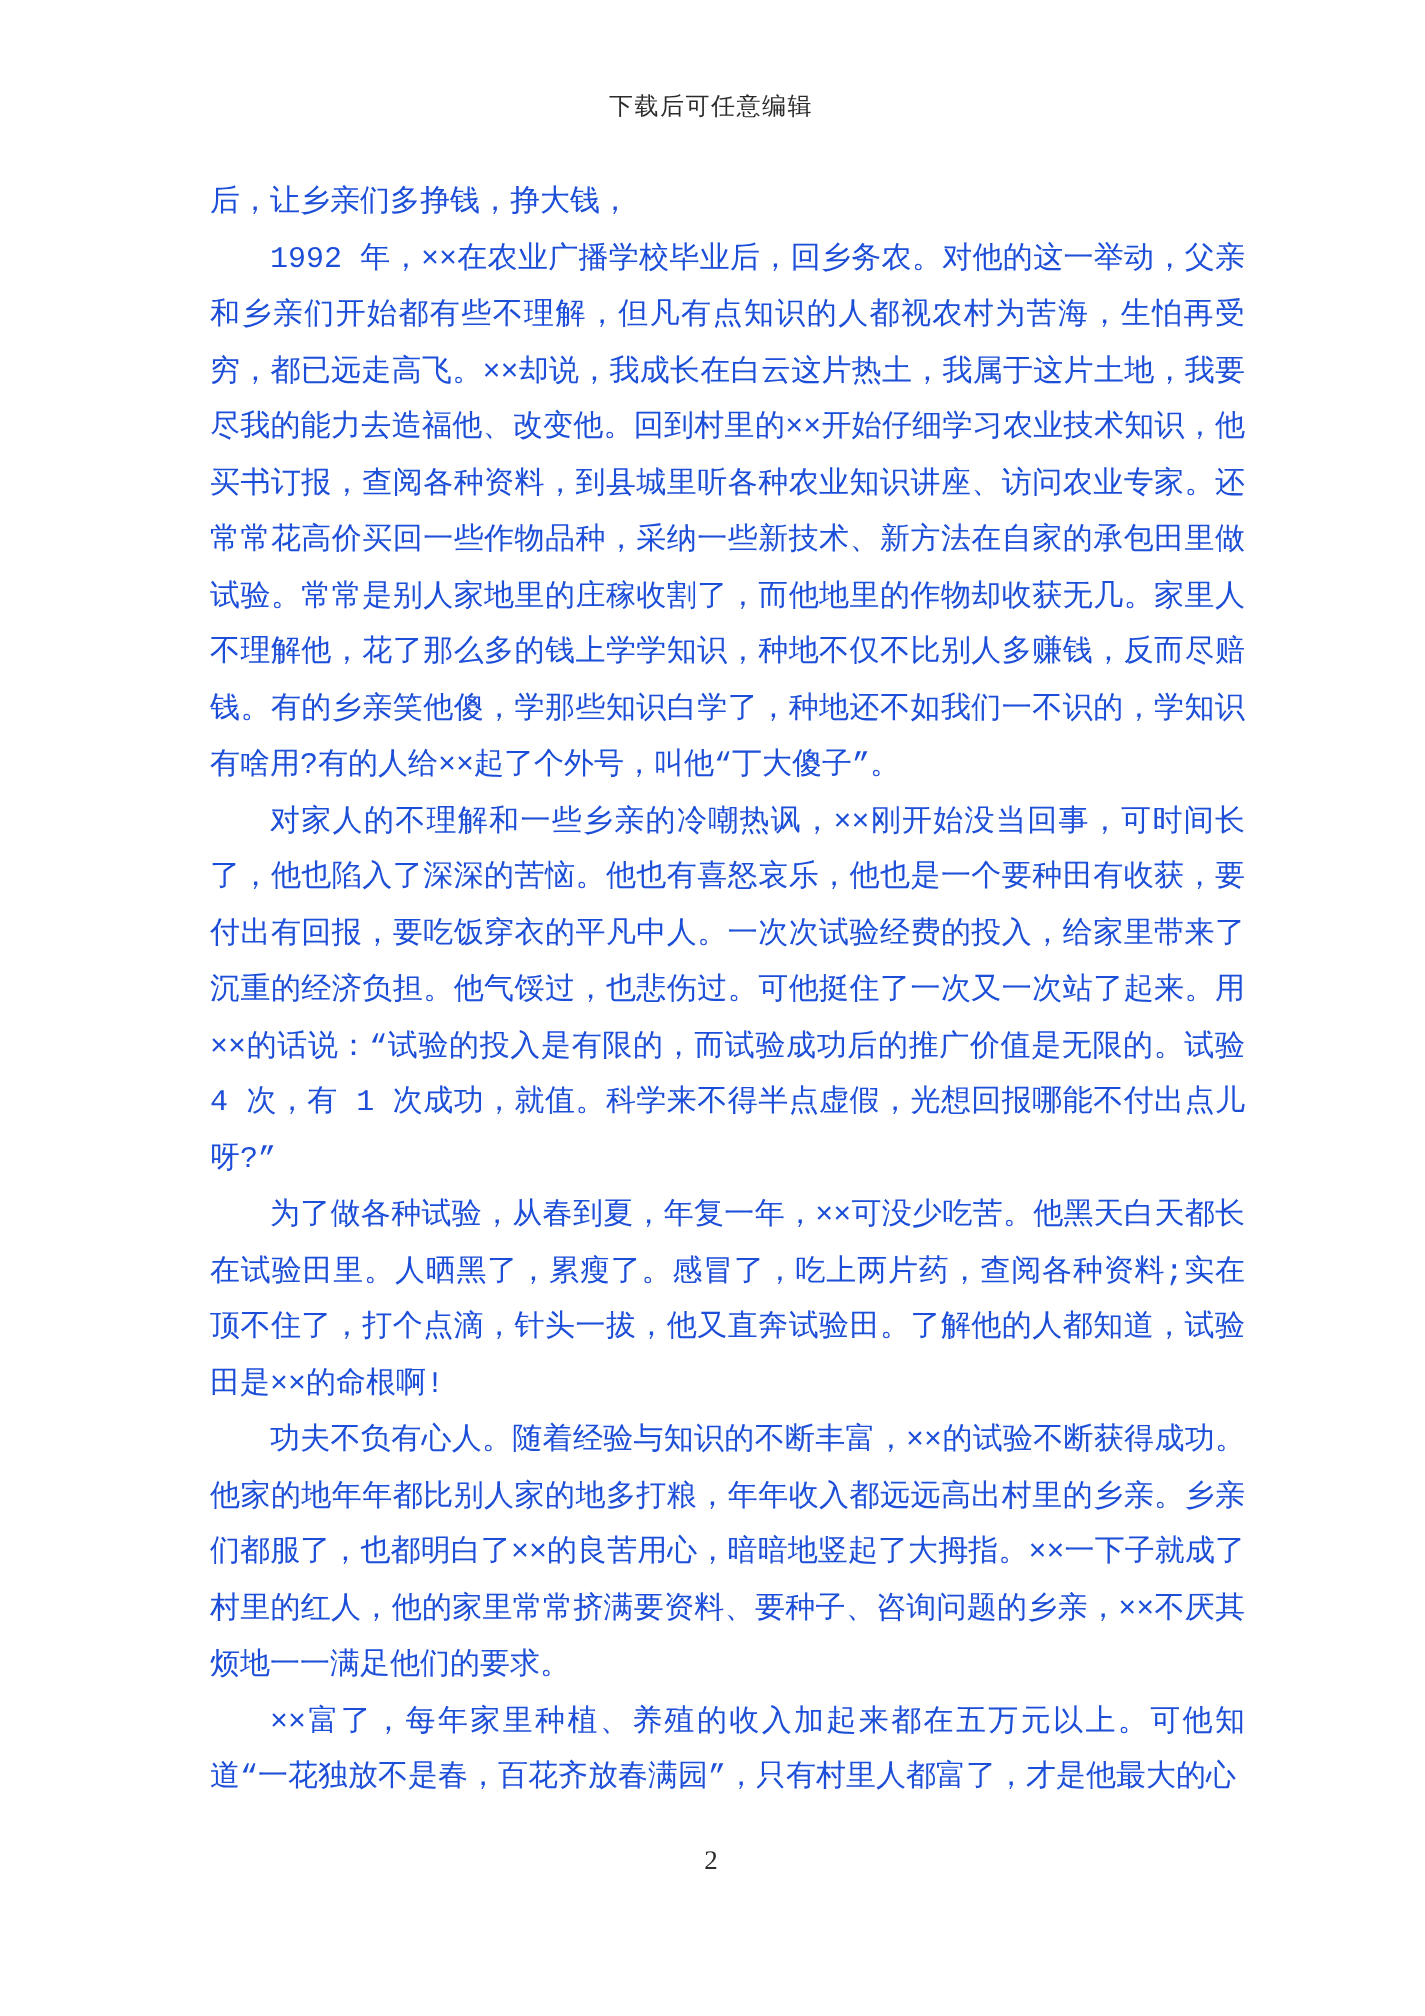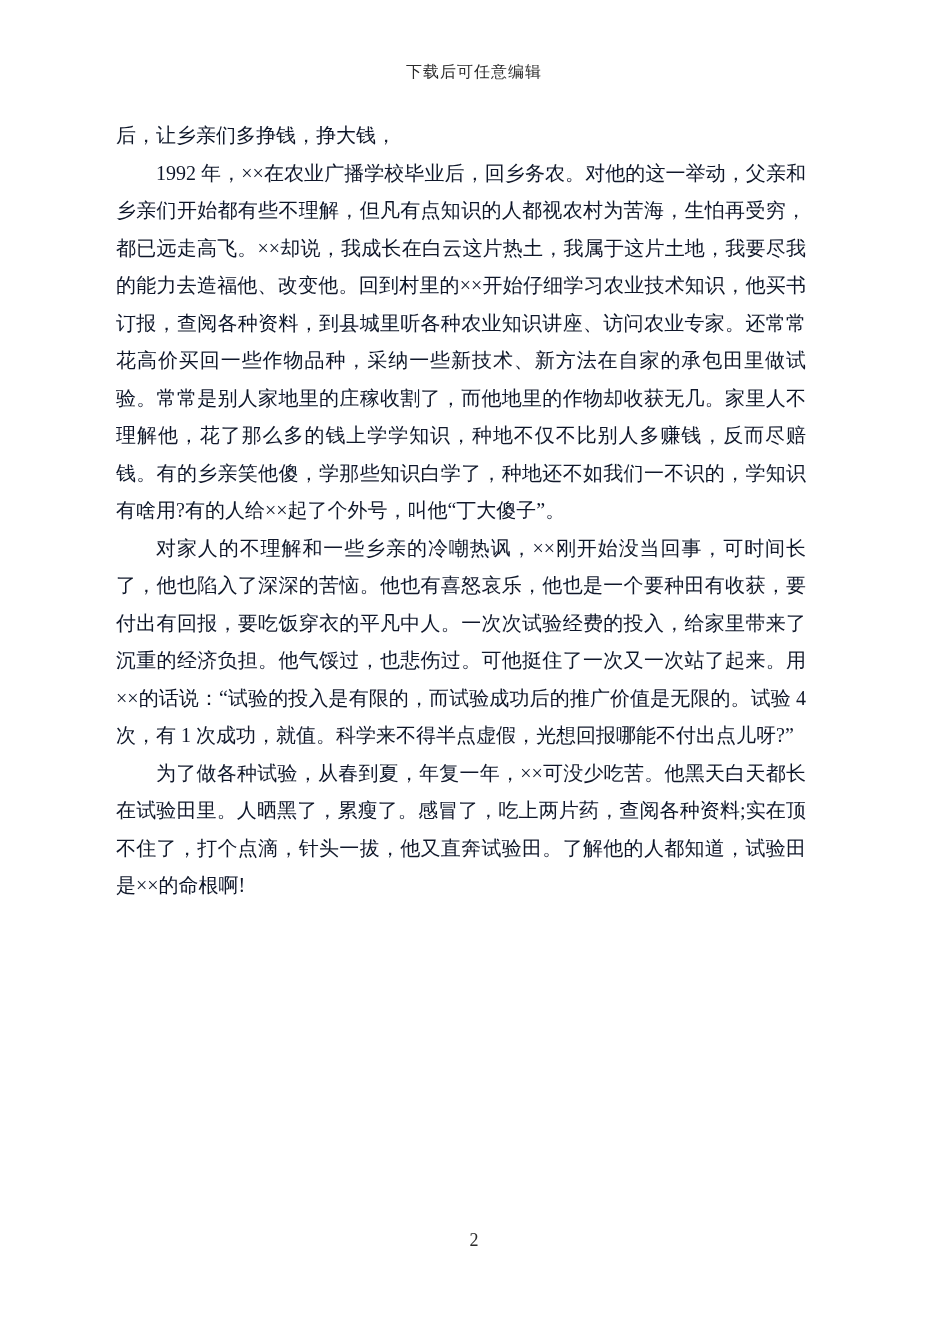--- a/index.html
+++ b/index.html
@@ -23,26 +23,27 @@
     right: 0;
     text-align: center;
     font-size: 16px;
     line-height: 18px;
     color: #2b2b2b;
     letter-spacing: 1px;
   }
   .doc-body {
     position: absolute;
     top: 117px;
-    left: 116px;
+    left: 140px;
     width: 690px;
     font-size: 20px;
     line-height: 37.5px;
     text-align: justify;
-    color: #0f172a;
+    color: #1d4ed8;
+    font-family: Liberation Mono, monospace;
   }
   .para {
     margin: 0;
     padding: 0;
     text-indent: 2em;
   }
   .para.no-indent {
     text-indent: 0;
   }
   .page-number {
@@ -60,17 +61,19 @@
 
 <div class="page">
 
   <div class="doc-header">下载后可任意编辑</div>
 
   <div class="doc-body">
     <p class="para no-indent">后，让乡亲们多挣钱，挣大钱，</p>
     <p class="para">1992 年，××在农业广播学校毕业后，回乡务农。对他的这一举动，父亲和乡亲们开始都有些不理解，但凡有点知识的人都视农村为苦海，生怕再受穷，都已远走高飞。××却说，我成长在白云这片热土，我属于这片土地，我要尽我的能力去造福他、改变他。回到村里的××开始仔细学习农业技术知识，他买书订报，查阅各种资料，到县城里听各种农业知识讲座、访问农业专家。还常常花高价买回一些作物品种，采纳一些新技术、新方法在自家的承包田里做试验。常常是别人家地里的庄稼收割了，而他地里的作物却收获无几。家里人不理解他，花了那么多的钱上学学知识，种地不仅不比别人多赚钱，反而尽赔钱。有的乡亲笑他傻，学那些知识白学了，种地还不如我们一不识的，学知识有啥用?有的人给××起了个外号，叫他“丁大傻子”。</p>
     <p class="para">对家人的不理解和一些乡亲的冷嘲热讽，××刚开始没当回事，可时间长了，他也陷入了深深的苦恼。他也有喜怒哀乐，他也是一个要种田有收获，要付出有回报，要吃饭穿衣的平凡中人。一次次试验经费的投入，给家里带来了沉重的经济负担。他气馁过，也悲伤过。可他挺住了一次又一次站了起来。用××的话说：“试验的投入是有限的，而试验成功后的推广价值是无限的。试验 4 次，有 1 次成功，就值。科学来不得半点虚假，光想回报哪能不付出点儿呀?”</p>
     <p class="para">为了做各种试验，从春到夏，年复一年，××可没少吃苦。他黑天白天都长在试验田里。人晒黑了，累瘦了。感冒了，吃上两片药，查阅各种资料;实在顶不住了，打个点滴，针头一拔，他又直奔试验田。了解他的人都知道，试验田是××的命根啊!</p>
+    <p class="para">功夫不负有心人。随着经验与知识的不断丰富，××的试验不断获得成功。他家的地年年都比别人家的地多打粮，年年收入都远远高出村里的乡亲。乡亲们都服了，也都明白了××的良苦用心，暗暗地竖起了大拇指。××一下子就成了村里的红人，他的家里常常挤满要资料、要种子、咨询问题的乡亲，××不厌其烦地一一满足他们的要求。</p>
+    <p class="para">××富了，每年家里种植、养殖的收入加起来都在五万元以上。可他知道“一花独放不是春，百花齐放春满园”，只有村里人都富了，才是他最大的心</p>
   </div>
 
   <div class="page-number">2</div>
 
 </div>
 
 </body></html>

